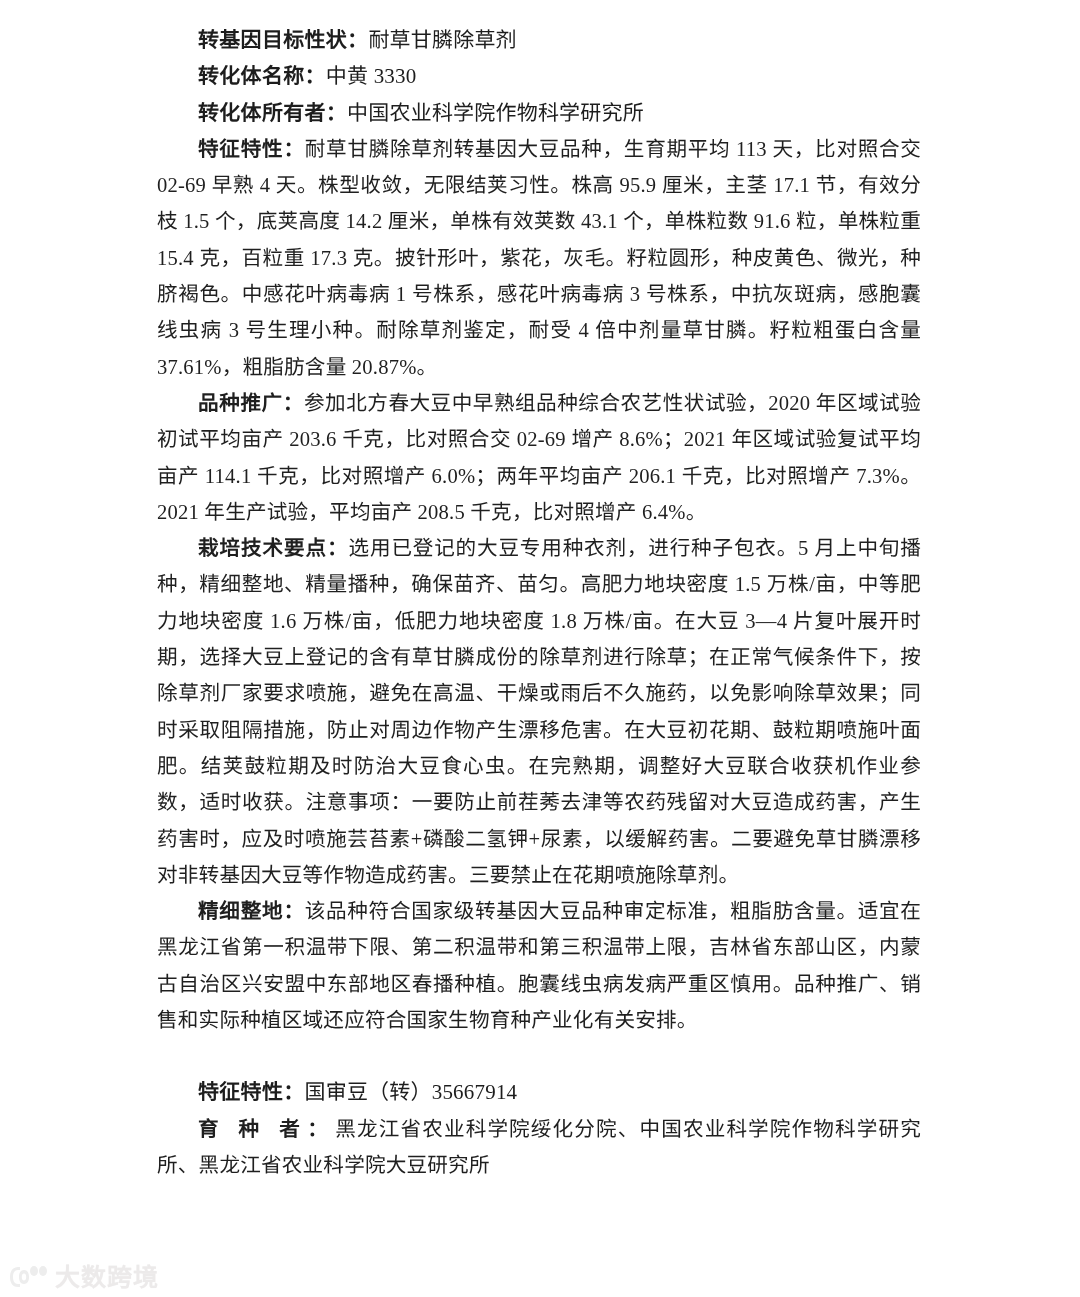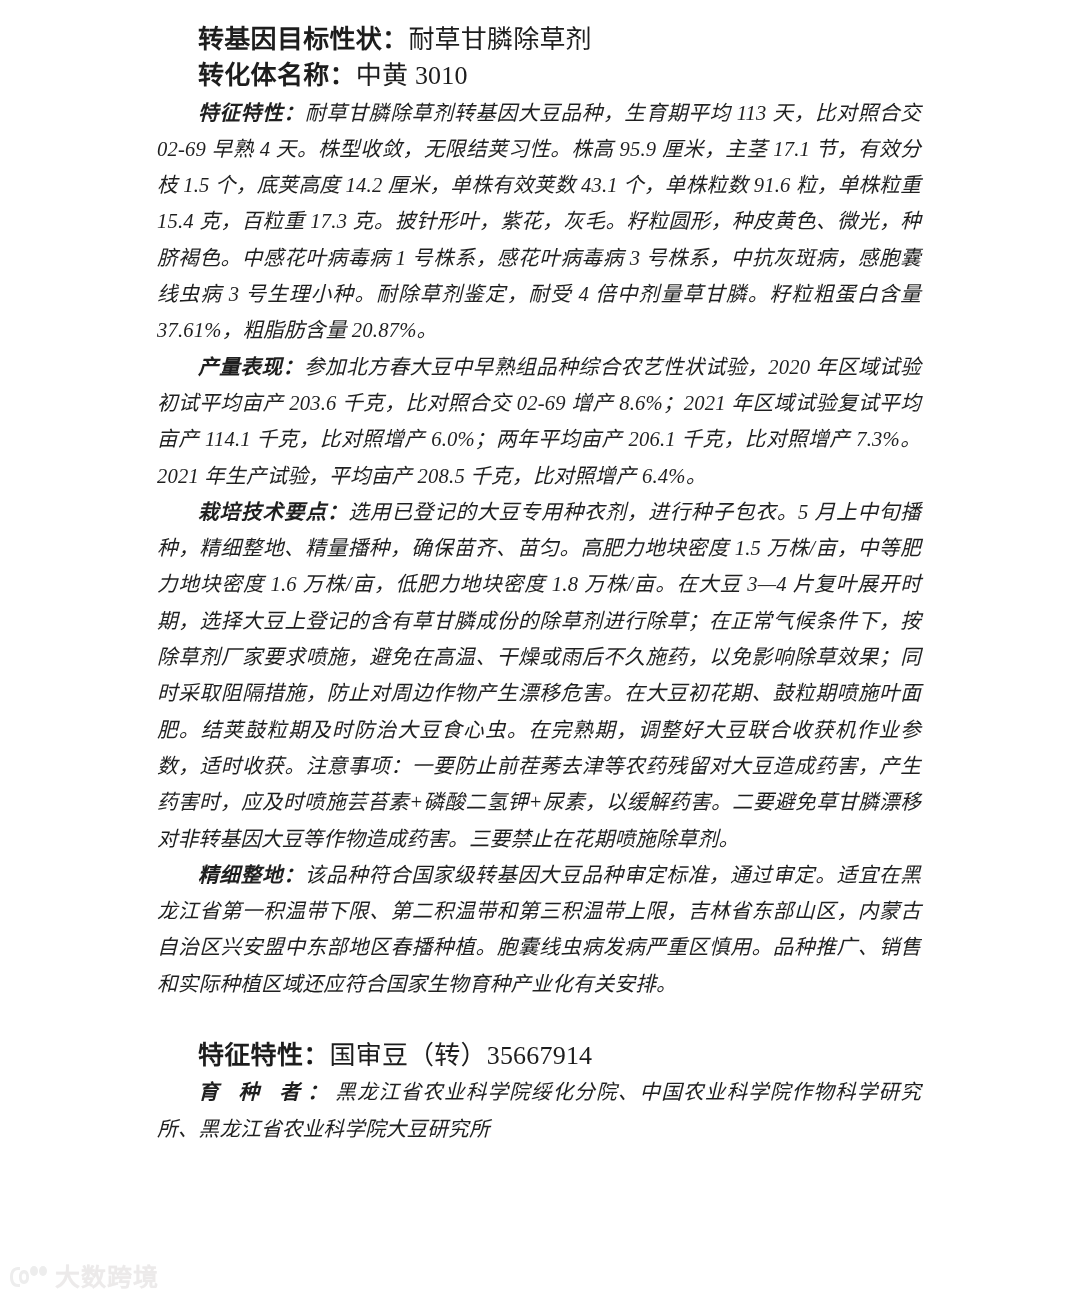--- a/index.html
+++ b/index.html
@@ -29,34 +29,33 @@
     margin: 0;
     font-size: 20.6px;
     line-height: 36.3px;
     text-align: justify;
     text-justify: inter-ideograph;
     letter-spacing: 0.2px;
     color: #1f1f1f;
   }
   .para.indent {
     text-indent: 41px;
-    font-style: italic;
   }
   .label {
     font-weight: bold;
     letter-spacing: 0.3px;
   }
   .label.spaced {
     letter-spacing: 6.5px;
   }
 
   
   .field {
     margin: 0;
-    font-size: 26px;
+    font-size: 21px;
     line-height: 36.3px;
     text-indent: 41px;
     letter-spacing: 0.2px;
   }
   .field .val {
     font-weight: normal;
   }
 
   .gap {
     height: 36px;
@@ -94,39 +93,42 @@
 
 <div class="page">
 
   <div>
 
     <p class="field">
       <span class="label">转基因目标性状：</span><span class="val">耐草甘膦除草剂</span>
     </p>
 
     <p class="field">
-      <span class="label">转化体名称：</span><span class="val">中黄 3010</span>
+      <span class="label">转化体名称：</span><span class="val">中黄 3330</span>
     </p>
 
+    <p class="field">
+      <span class="label">转化体所有者：</span><span class="val">中国农业科学院作物科学研究所</span>
+    </p>
 
 
     <p class="para indent">
       <span class="label">特征特性：</span><span>耐草甘膦除草剂转基因大豆品种，生育期平均 113 天，比对照合交 02-69 早熟 4 天。株型收敛，无限结荚习性。株高 95.9 厘米，主茎 17.1 节，有效分枝 1.5 个，底荚高度 14.2 厘米，单株有效荚数 43.1 个，单株粒数 91.6 粒，单株粒重 15.4 克，百粒重 17.3 克。披针形叶，紫花，灰毛。籽粒圆形，种皮黄色、微光，种脐褐色。中感花叶病毒病 1 号株系，感花叶病毒病 3 号株系，中抗灰斑病，感胞囊线虫病 3 号生理小种。耐除草剂鉴定，耐受 4 倍中剂量草甘膦。籽粒粗蛋白含量 37.61%，粗脂肪含量 20.87%。</span>
     </p>
 
     <p class="para indent">
-      <span class="label">产量表现：</span><span>参加北方春大豆中早熟组品种综合农艺性状试验，2020 年区域试验初试平均亩产 203.6 千克，比对照合交 02-69 增产 8.6%；2021 年区域试验复试平均亩产 114.1 千克，比对照增产 6.0%；两年平均亩产 206.1 千克，比对照增产 7.3%。2021 年生产试验，平均亩产 208.5 千克，比对照增产 6.4%。</span>
+      <span class="label">品种推广：</span><span>参加北方春大豆中早熟组品种综合农艺性状试验，2020 年区域试验初试平均亩产 203.6 千克，比对照合交 02-69 增产 8.6%；2021 年区域试验复试平均亩产 114.1 千克，比对照增产 6.0%；两年平均亩产 206.1 千克，比对照增产 7.3%。2021 年生产试验，平均亩产 208.5 千克，比对照增产 6.4%。</span>
     </p>
 
     <p class="para indent">
       <span class="label">栽培技术要点：</span><span>选用已登记的大豆专用种衣剂，进行种子包衣。5 月上中旬播种，精细整地、精量播种，确保苗齐、苗匀。高肥力地块密度 1.5 万株/亩，中等肥力地块密度 1.6 万株/亩，低肥力地块密度 1.8 万株/亩。在大豆 3—4 片复叶展开时期，选择大豆上登记的含有草甘膦成份的除草剂进行除草；在正常气候条件下，按除草剂厂家要求喷施，避免在高温、干燥或雨后不久施药，以免影响除草效果；同时采取阻隔措施，防止对周边作物产生漂移危害。在大豆初花期、鼓粒期喷施叶面肥。结荚鼓粒期及时防治大豆食心虫。在完熟期，调整好大豆联合收获机作业参数，适时收获。注意事项：一要防止前茬莠去津等农药残留对大豆造成药害，产生药害时，应及时喷施芸苔素+磷酸二氢钾+尿素，以缓解药害。二要避免草甘膦漂移对非转基因大豆等作物造成药害。三要禁止在花期喷施除草剂。</span>
     </p>
 
     <p class="para indent">
-      <span class="label">精细整地：</span><span>该品种符合国家级转基因大豆品种审定标准，通过审定。适宜在黑龙江省第一积温带下限、第二积温带和第三积温带上限，吉林省东部山区，内蒙古自治区兴安盟中东部地区春播种植。胞囊线虫病发病严重区慎用。品种推广、销售和实际种植区域还应符合国家生物育种产业化有关安排。</span>
+      <span class="label">精细整地：</span><span>该品种符合国家级转基因大豆品种审定标准，粗脂肪含量。适宜在黑龙江省第一积温带下限、第二积温带和第三积温带上限，吉林省东部山区，内蒙古自治区兴安盟中东部地区春播种植。胞囊线虫病发病严重区慎用。品种推广、销售和实际种植区域还应符合国家生物育种产业化有关安排。</span>
     </p>
   </div>
 
   <div class="gap"></div>
 
   <div>
 
     <p class="field">
       <span class="label">特征特性：</span><span class="val">国审豆（转）35667914</span>
     </p>

